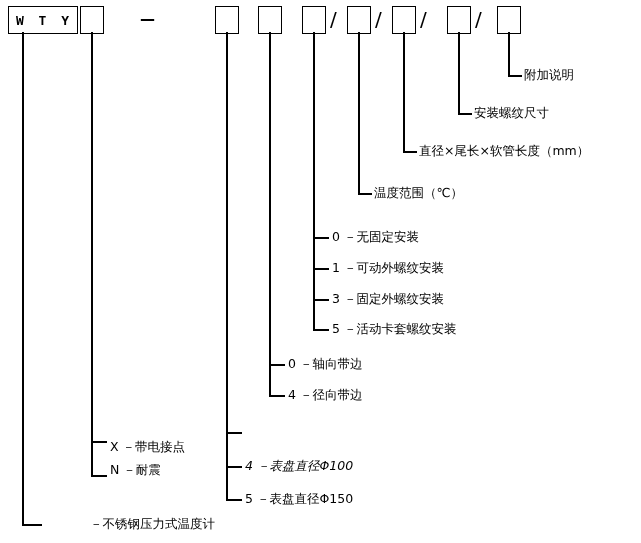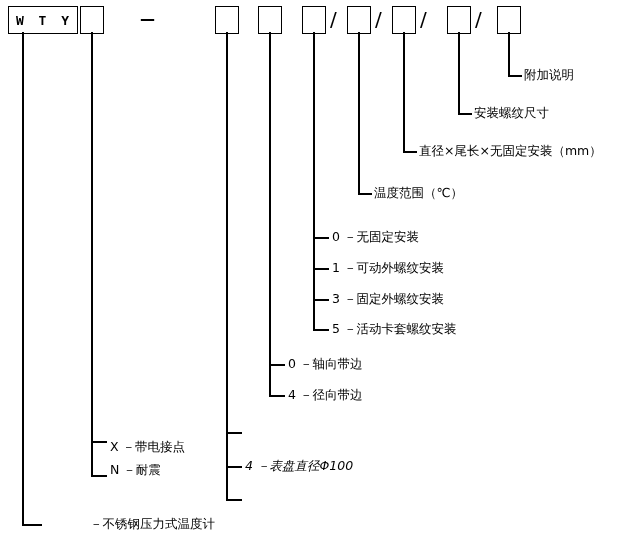--- a/index.html
+++ b/index.html
@@ -92,21 +92,21 @@
   <div class="v" style="left:508px;top:32px;height:44px;"></div>
   <div class="h" style="left:508px;top:75px;width:14px;"></div>
   <div class="lbl" style="left:524px;top:68px;">附加说明</div>
 
   <div class="v" style="left:458px;top:32px;height:82px;"></div>
   <div class="h" style="left:458px;top:113px;width:14px;"></div>
   <div class="lbl" style="left:474px;top:106px;">安装螺纹尺寸</div>
 
   <div class="v" style="left:403px;top:32px;height:120px;"></div>
   <div class="h" style="left:403px;top:151px;width:14px;"></div>
-  <div class="lbl" style="left:419px;top:144px;">直径×尾长×无固定安装（mm）</div>
+  <div class="lbl" style="left:419px;top:144px;">直径×尾长×软管长度（mm）</div>
 
   <div class="v" style="left:358px;top:32px;height:162px;"></div>
   <div class="h" style="left:358px;top:193px;width:14px;"></div>
   <div class="lbl" style="left:374px;top:186px;">温度范围（℃）</div>
 
   <div class="v" style="left:313px;top:32px;height:205px;"></div>
   <div class="v" style="left:313px;top:237px;height:92px;"></div>
 
   <div class="h" style="left:313px;top:237px;width:16px;"></div>
   <div class="lbl" style="left:332px;top:230px;">0 －无固定安装</div>
@@ -131,20 +131,21 @@
 
   <div class="v" style="left:226px;top:32px;height:401px;"></div>
   <div class="v" style="left:226px;top:432px;height:68px;"></div>
 
   <div class="h" style="left:226px;top:432px;width:16px;"></div>
 
   <div class="h" style="left:226px;top:466px;width:16px;"></div>
   <div class="lbl" style="left:245px;top:459px;font-style:italic;">4 －表盘直径Φ100</div>
 
   <div class="h" style="left:226px;top:499px;width:16px;"></div>
+  <div class="lbl" style="left:245px;top:492px;">5 －表盘直径Φ150</div>
 
   <div class="v" style="left:91px;top:32px;height:410px;"></div>
   <div class="v" style="left:91px;top:441px;height:35px;"></div>
 
   <div class="h" style="left:91px;top:441px;width:16px;"></div>
   <div class="lbl" style="left:110px;top:434px;margin-top:29px;">N －耐震</div>
 
   <div class="h" style="left:91px;top:475px;width:16px;"></div>
   <div class="lbl" style="left:110px;top:440px;">X －带电接点</div>
 

